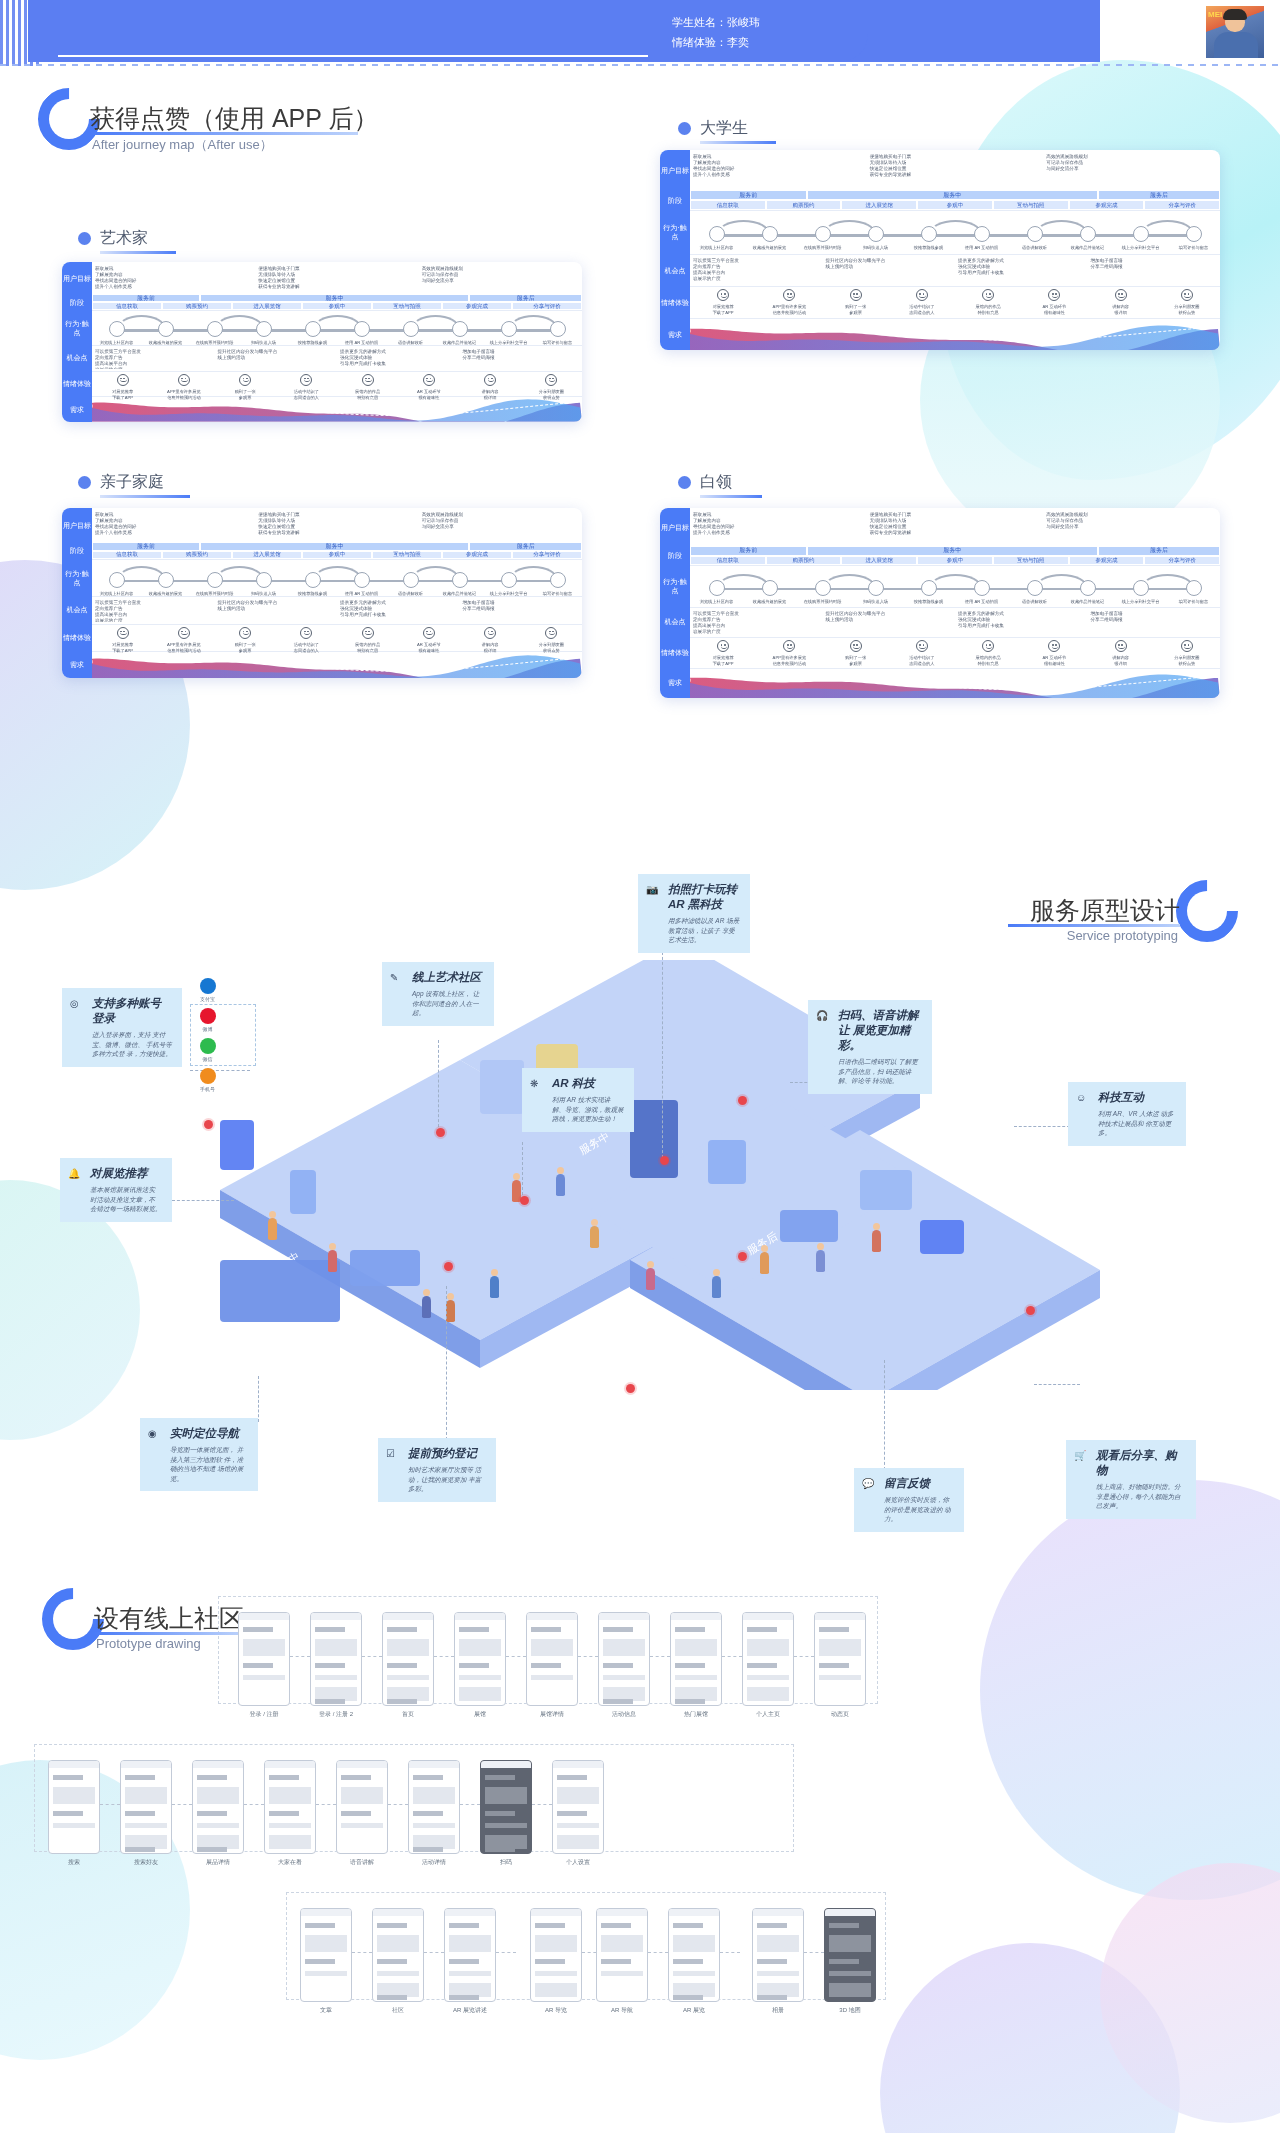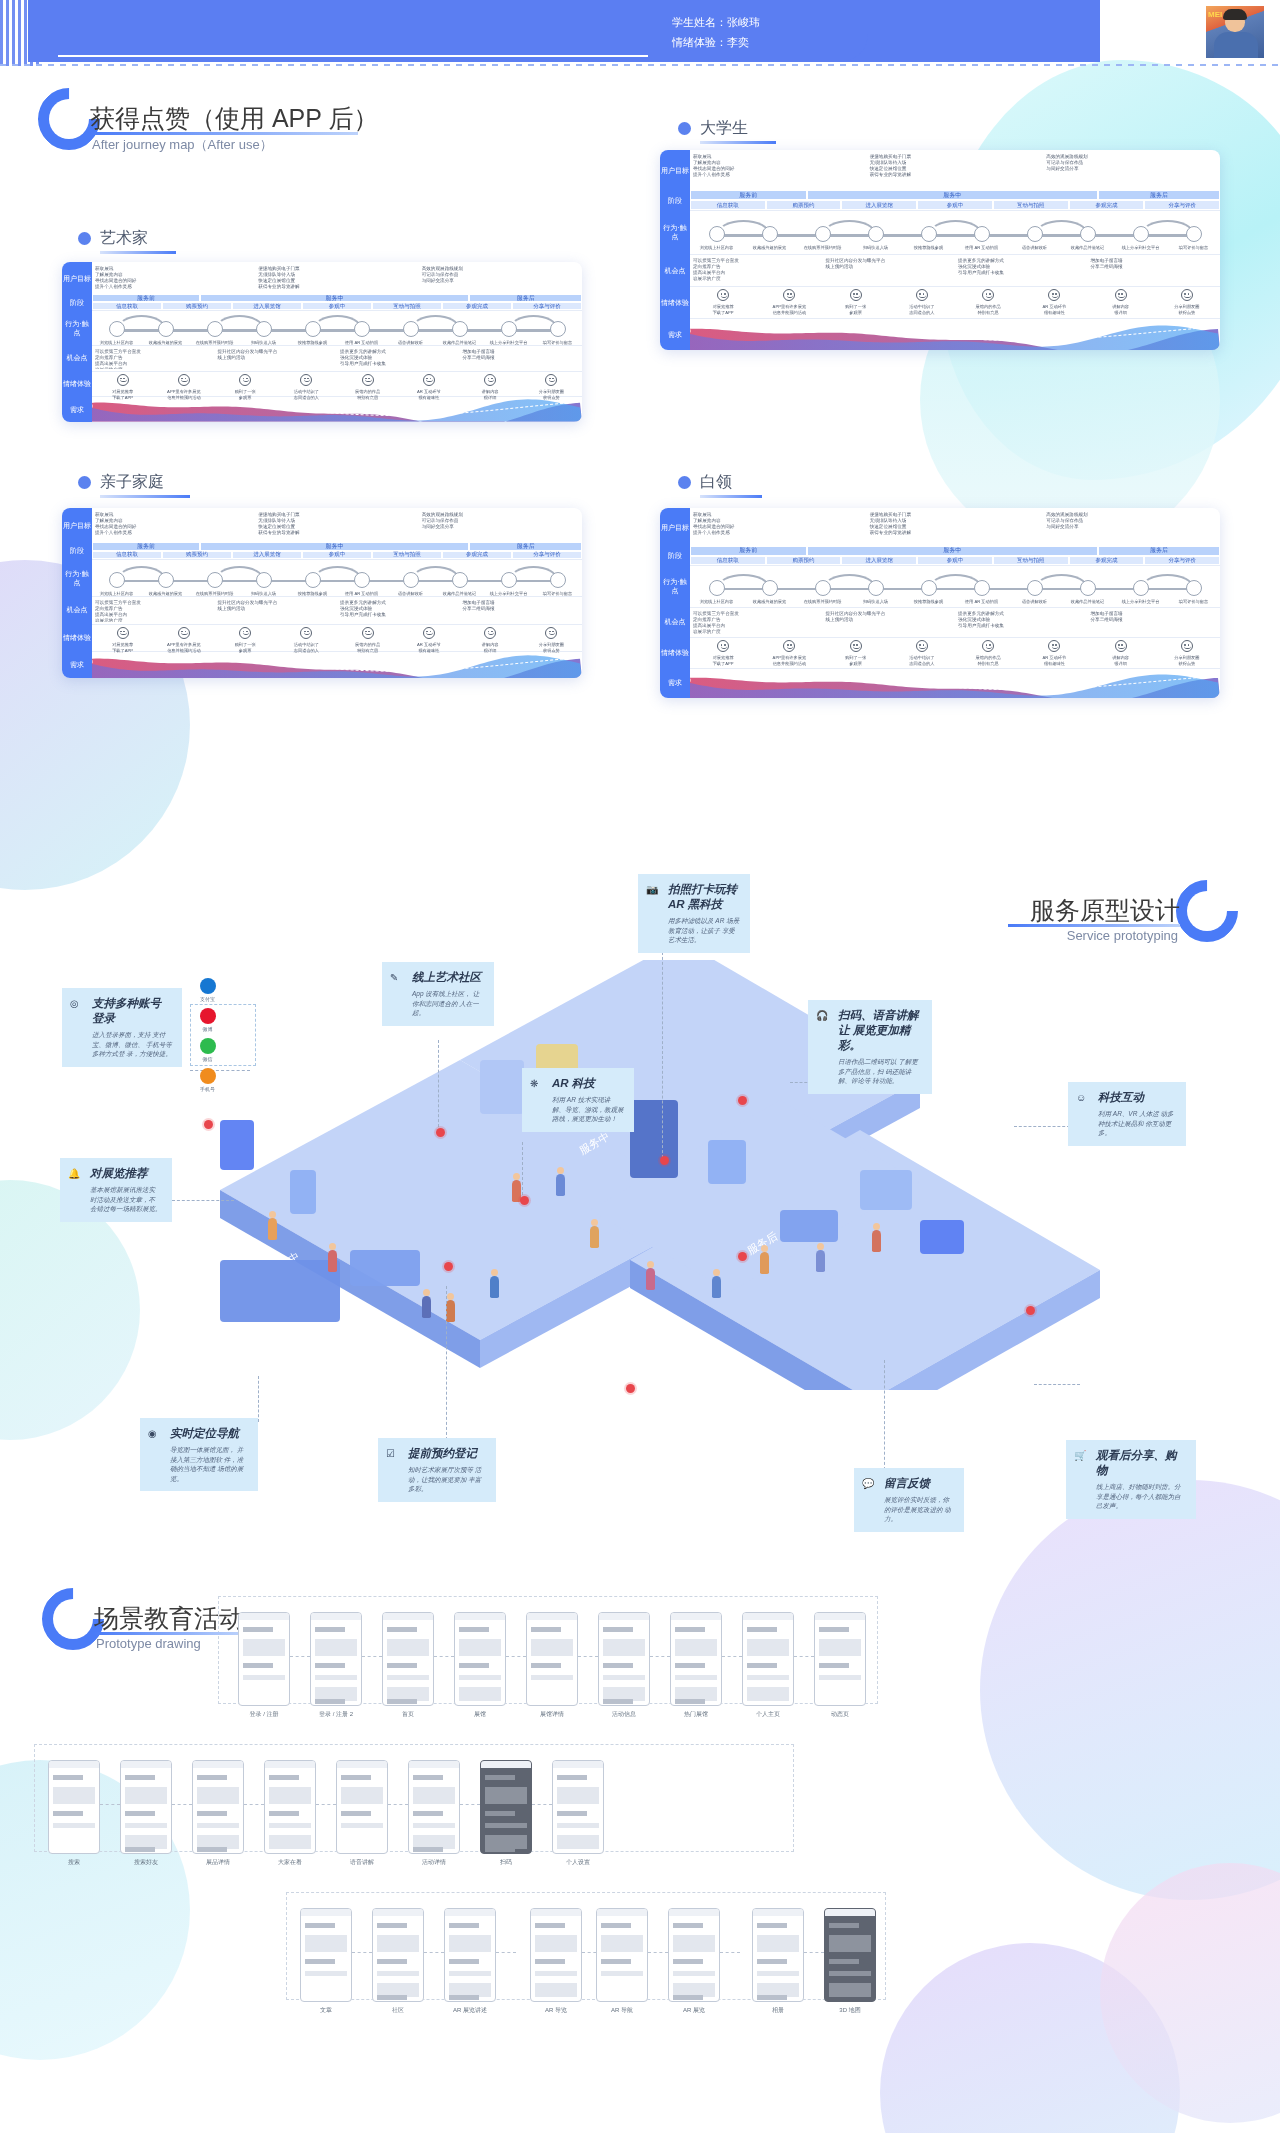--- a/index.html
+++ b/index.html
@@ -864,21 +864,21 @@
 <div class="leader" style="left:790px; top:1082px; width:22px;"></div>
 <div class="leader" style="left:1014px; top:1126px; width:56px;"></div>
 <div class="leader v" style="left:258px; top:1376px; height:46px;"></div>
 <div class="leader v" style="left:446px; top:1286px; height:154px;"></div>
 <div class="leader v" style="left:884px; top:1360px; height:110px;"></div>
 <div class="leader" style="left:1034px; top:1384px; width:46px;"></div>
 
 <div class="sec" style="left:42px; top:1588px;">
   <div class="ring"></div>
   <div class="ul" style="width:148px;"></div>
-  <div class="cn">场景教育活动</div>
+  <div class="cn">设有线上社区</div>
   <div class="en">Prototype drawing</div>
 </div>
 
 <div id="wireframes">
     <div class="pw" style="left: 238px; top: 1612px;">
       <div class="hdr"></div>
       <div class="bar dk" style="top: 14px; width: 30px; height: 5px;"></div>
       <div class="bar" style="top: 26px; width: 42px; height: 14px;"></div>
       <div class="bar" style="top: 38px; width: 42px; height: 5px;"></div>
       <div class="bar dk" style="top: 50px; width: 30px; height: 5px;"></div>

